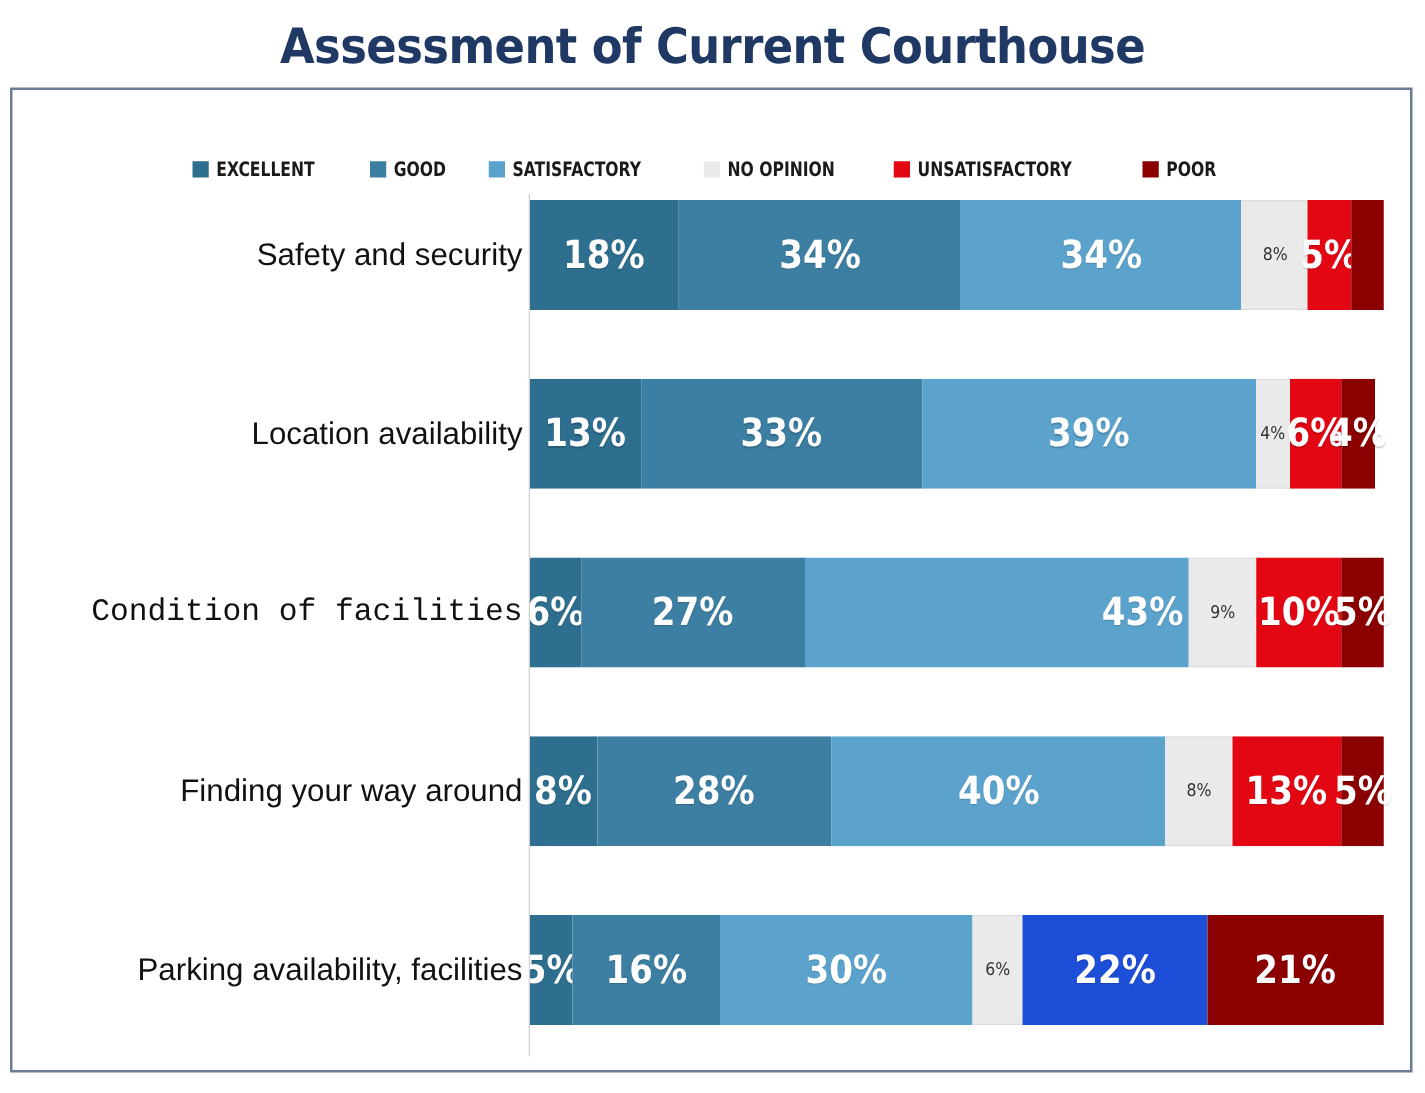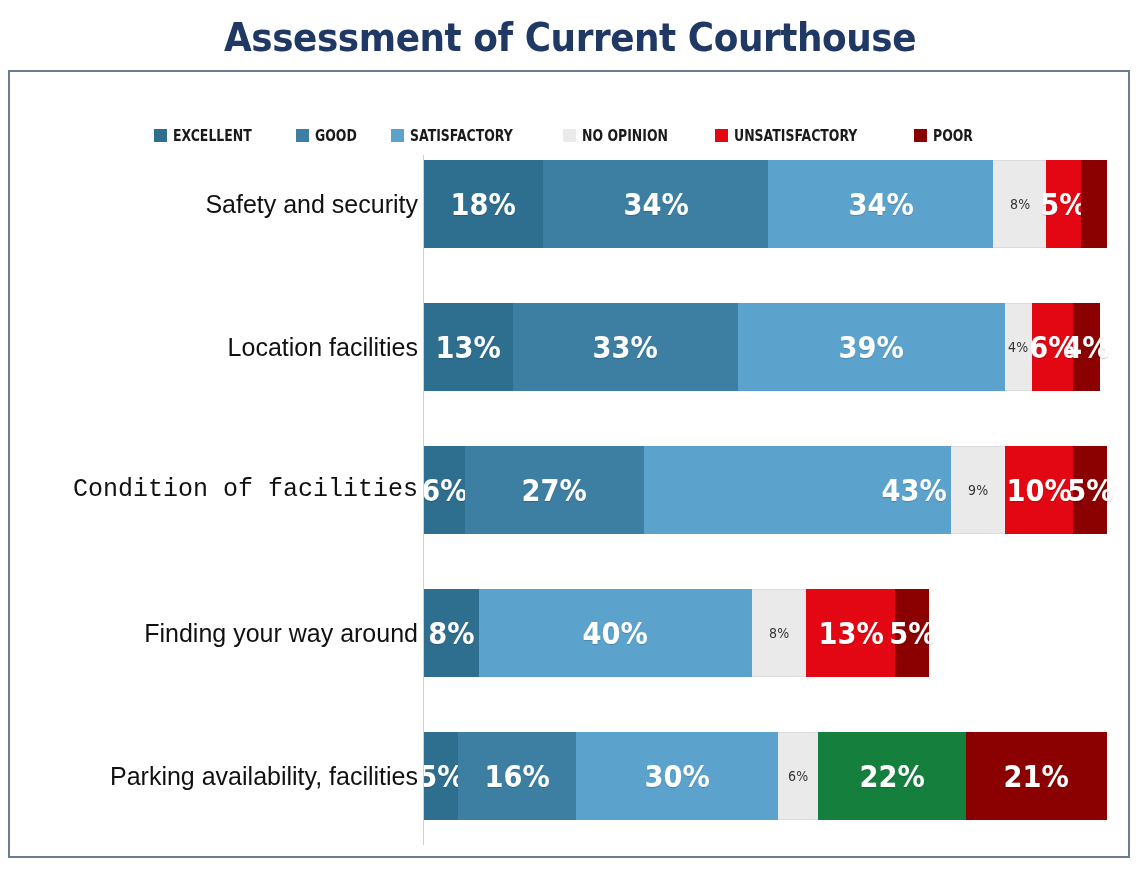--- a/index.html
+++ b/index.html
@@ -190,21 +190,21 @@
       <span class="legend-label">UNSATISFACTORY</span>
     </div>
     <div class="legend-item">
       <span class="legend-swatch" style="background: rgb(139, 0, 0);"></span>
       <span class="legend-label">POOR</span>
     </div>
   </div>
 
 <div id="cat-labels">
     <div class="cat-label" style="top: 34px;">Safety and security</div>
-    <div class="cat-label" style="top: 177px;">Location facilities</div>
+    <div class="cat-label" style="top: 177px;">Location availability</div>
     <div class="cat-label" style="top: 320px; font-family: Liberation Mono, monospace;">Condition of  facilities</div>
     <div class="cat-label" style="top: 463px;">Finding your way around</div>
     <div class="cat-label" style="top: 606px;">Parking availability, facilities</div>
   </div>
 
 <div id="plot-area">
   <div id="axis-line"></div>
 <div class="bar-row" style="top: 5px;">
       <div class="bar-track">
         <div class="seg" style="width: 122.94px; background: rgb(46, 110, 142);">
@@ -267,20 +267,23 @@
         <div class="seg" style="width: 34.15px; background: rgb(139, 0, 0);">
           <span class="seg-label">5%</span>
         </div>
       </div>
     </div>
     <div class="bar-row" style="top: 434px;">
       <div class="bar-track">
         <div class="seg" style="width: 54.64px; background: rgb(46, 110, 142);">
           <span class="seg-label">8%</span>
         </div>
+        <div class="seg" style="width: 191.24px; background: rgb(60, 127, 163);">
+          <span class="seg-label">28%</span>
+        </div>
         <div class="seg" style="width: 273.2px; background: rgb(91, 163, 204);">
           <span class="seg-label">40%</span>
         </div>
         <div class="seg" style="width: 54.64px; background: rgb(234, 234, 234); border-top: 1px solid rgb(220, 220, 220); border-bottom: 1px solid rgb(220, 220, 220);">
           <span class="seg-label small">8%</span>
         </div>
         <div class="seg" style="width: 88.79px; background: rgb(227, 6, 19);">
           <span class="seg-label">13%</span>
         </div>
         <div class="seg" style="width: 34.15px; background: rgb(139, 0, 0);">
@@ -295,21 +298,21 @@
         </div>
         <div class="seg" style="width: 120px; background: rgb(60, 127, 163);">
           <span class="seg-label">16%</span>
         </div>
         <div class="seg" style="width: 204.9px; background: rgb(91, 163, 204);">
           <span class="seg-label">30%</span>
         </div>
         <div class="seg" style="width: 40.98px; background: rgb(234, 234, 234); border-top: 1px solid rgb(220, 220, 220); border-bottom: 1px solid rgb(220, 220, 220);">
           <span class="seg-label small">6%</span>
         </div>
-        <div class="seg" style="width: 150.26px; background: #15803d;">
+        <div class="seg" style="width: 150.26px; background: #1d4ed8;">
           <span class="seg-label">22%</span>
         </div>
         <div class="seg" style="width: 143.43px; background: rgb(139, 0, 0);">
           <span class="seg-label">21%</span>
         </div>
       </div>
     </div>
   </div>
 
 </body></html>

